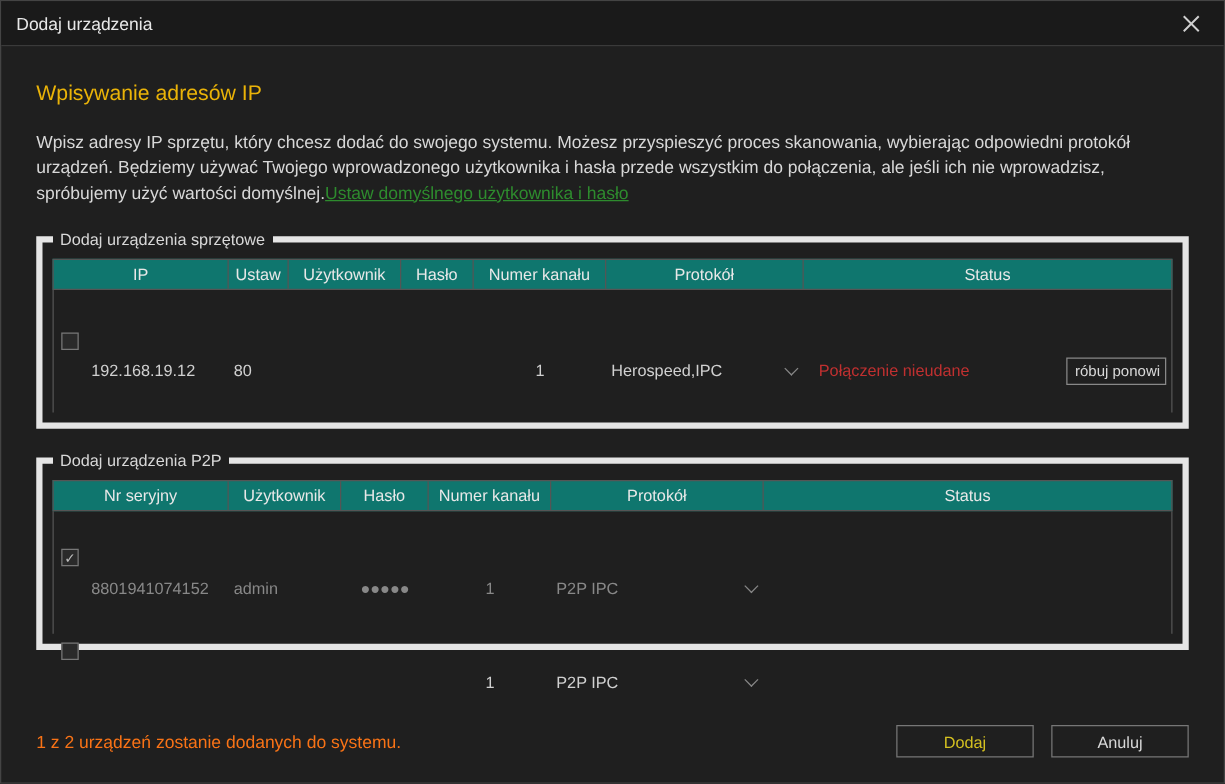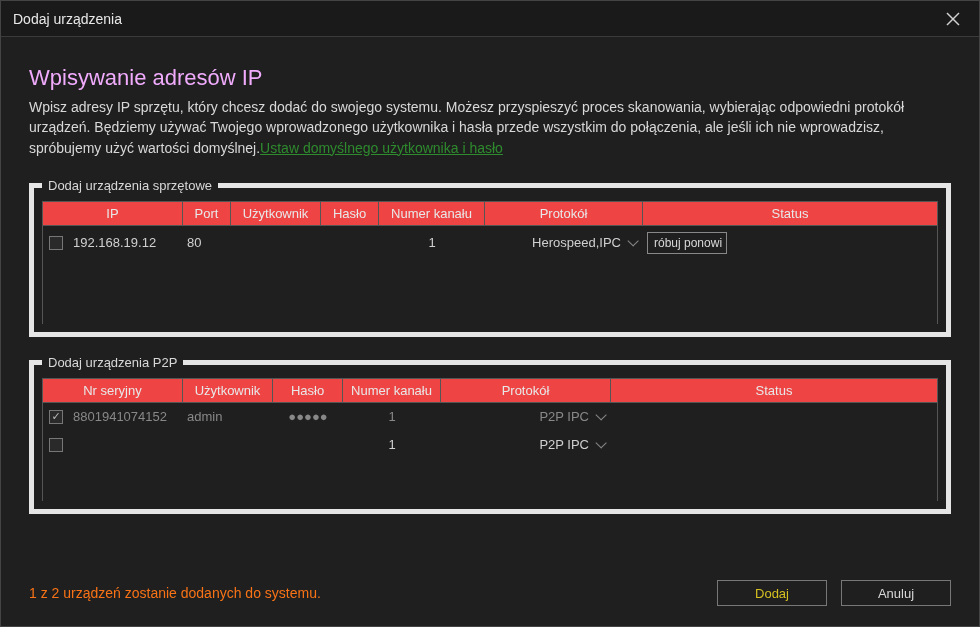--- a/index.html
+++ b/index.html
@@ -43,23 +43,23 @@
   color: #d0d0d0;
   font-size: 16px;
 }
 .content {
   flex: 1;
   padding: 28px 28px 10px 28px;
   display: flex;
   flex-direction: column;
 }
 .heading {
-  font-size: 22px;
-  color: #f0abfc;
-  margin-bottom: 6px;
+  font-size: 17px;
+  color: #eab308;
+  margin-bottom: 18px;
 }
 .description {
   font-size: 14px;
   line-height: 1.45;
   color: #d8d8d8;
   margin-bottom: 20px;
 }
 .link {
   color: #2e8b2e;
   text-decoration: underline;
@@ -73,21 +73,21 @@
 fieldset.group legend {
   padding: 0 6px;
   font-size: 13px;
   color: #d8d8d8;
 }
 .tbl {
   width: 100%;
 }
 .tbl-head {
   display: flex;
-  background: #ef4444;
+  background: #0f766e;
   border: 1px solid #555;
   align-items: flex-end;
 }
 .tbl-head .cell {
   border-right: 1px solid #555;
   padding: 4px 4px;
   text-align: center;
   font-size: 13px;
   color: #e8e8e8;
 }
@@ -102,20 +102,21 @@
   padding: 4px 0;
   min-height: 28px;
 }
 .row .cell {
   padding: 2px 4px;
   font-size: 13px;
   text-align: center;
   color: #d0d0d0;
   overflow: hidden;
   white-space: nowrap;
+  margin-top: 48px;
 }
 .chk {
   width: 14px;
   height: 14px;
   border: 1px solid #777;
   display: inline-flex;
   align-items: center;
   justify-content: center;
   font-size: 11px;
   color: #bbb;
@@ -141,21 +142,21 @@
   border-right: 1.5px solid #888;
   border-bottom: 1.5px solid #888;
   transform: rotate(45deg) translateY(-3px);
   margin-left: 6px;
 }
 .protocol-cell {
   display: flex;
   align-items: center;
   justify-content: center;
 }
-.protocol-cell .pname { flex: 1; text-align: right; }
+.protocol-cell .pname { flex: 1; text-align: left; }
 .protocol-cell .chev-wrap { width: 18px; text-align: right; padding-right: 6px; }
 
 
 .hw .c1 { width: 140px; }
 .hw .c2 { width: 48px; }
 .hw .c3 { width: 90px; }
 .hw .c4 { width: 58px; }
 .hw .c5 { width: 106px; }
 .hw .c6 { width: 158px; }
 .hw .c7 { flex: 1; }
@@ -225,21 +226,21 @@
 
     <div class="description">
       <span>Wpisz adresy IP sprzętu, który chcesz dodać do swojego systemu. Możesz przyspieszyć proces skanowania, wybierając odpowiedni protokół urządzeń. Będziemy używać Twojego wprowadzonego użytkownika i hasła przede wszystkim do połączenia, ale jeśli ich nie wprowadzisz, spróbujemy użyć wartości domyślnej.</span><a class="link">Ustaw domyślnego użytkownika i hasło</a>
     </div>
 
     <fieldset class="group">
       <legend>Dodaj urządzenia sprzętowe</legend>
       <div class="tbl hw">
         <div class="tbl-head">
           <div class="cell c1">IP</div>
-          <div class="cell c2">Port</div>
+          <div class="cell c2">Ustaw</div>
           <div class="cell c3">Użytkownik</div>
           <div class="cell c4">Hasło</div>
           <div class="cell c5">Numer kanału</div>
           <div class="cell c6">Protokół</div>
           <div class="cell c7">Status</div>
         </div>
         <div class="tbl-body hw-body">
           <div class="row">
             <div class="checkbox-cell">
               <span class="chk"></span>
@@ -247,20 +248,21 @@
             <div class="cell c1 left-align" style="width:114px">192.168.19.12</div>
             <div class="cell c2 left-align">80</div>
             <div class="cell c3"></div>
             <div class="cell c4"></div>
             <div class="cell c5">1</div>
             <div class="cell c6 protocol-cell">
               <span class="pname">Herospeed,IPC</span>
               <span class="chev-wrap"><span class="chevron"></span></span>
             </div>
             <div class="cell c7" style="display:flex;align-items:center;">
+              <span class="status-fail" style="flex:1;text-align:left;padding-left:8px">Połączenie nieudane</span>
               <button class="retry-btn" style="width:80px">róbuj ponowi</button>
             </div>
           </div>
         </div>
       </div>
     </fieldset>
 
     <fieldset class="group">
       <legend>Dodaj urządzenia P2P</legend>
       <div class="tbl p2p">

